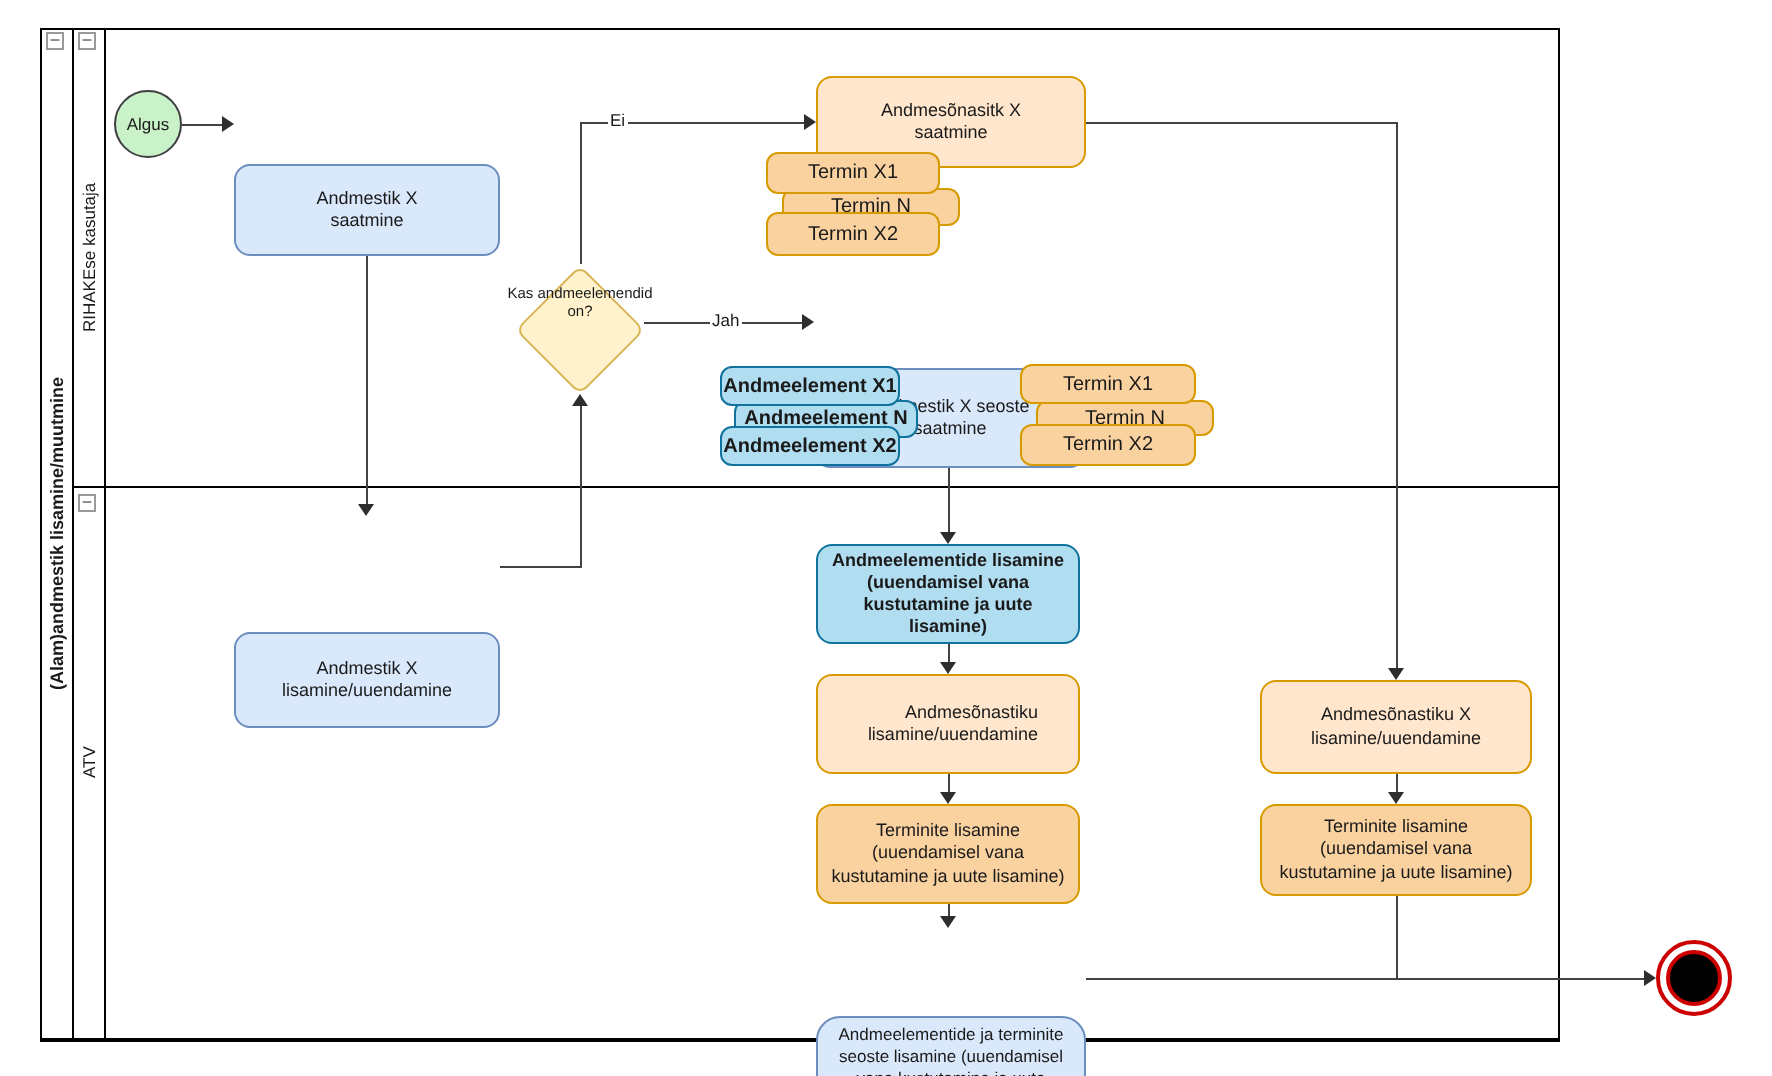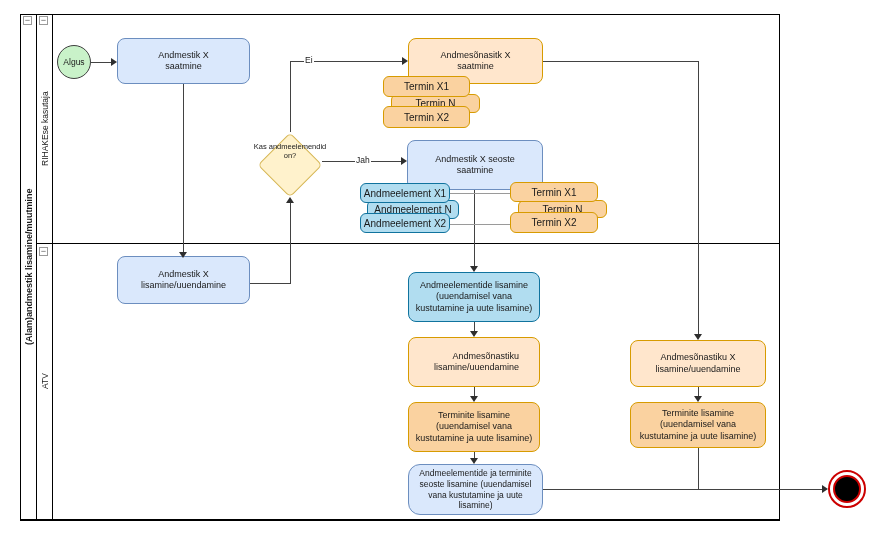--- a/index.html
+++ b/index.html
@@ -16,28 +16,28 @@
     display:flex;align-items:center;justify-content:center;white-space:nowrap;}
   .pool-title{left:21px;top:14px;width:15px;height:505px;font-weight:bold;font-size:9px;}
   .lane1-label{left:37px;top:14px;width:15px;height:229px;font-size:8.5px;}
   .lane2-label{left:37px;top:243px;width:15px;height:276px;font-size:8.5px;}
   .collapse{position:absolute;width:9px;height:9px;border:1px solid #9a9a9a;box-sizing:border-box;
     font-size:9px;line-height:6px;text-align:center;color:#555;background:#fff;z-index:4;}
 
   
   .task{position:absolute;box-sizing:border-box;border-radius:8px;display:flex;align-items:center;
     justify-content:center;text-align:center;font-size:9px;line-height:1.25;padding:2px 4px;z-index:1;}
-  .fill-blue{background:var(--task_blue_fill);border:1px solid var(--task_blue_stroke);}
+  .fill-blue{background:var(--task_blue_fill);border:1px solid var(--task_blue_stroke);margin-top:44px;}
   .fill-orange{background:var(--task_orange_fill);border:1px solid var(--task_orange_stroke);}
   .fill-orange2{background:var(--chip_orange_fill);border:1px solid var(--task_orange_stroke);}
-  .fill-cyan{background:var(--cyan_fill);border:1px solid var(--cyan_stroke);}
+  .fill-cyan{background:var(--cyan_fill);border:1px solid var(--cyan_stroke);font-weight:bold;}
   .t1{left:117px;top:38px;width:133px;height:46px;}
   .t2{left:408px;top:38px;width:135px;height:46px;}
   .t3{left:407px;top:140px;width:136px;height:50px;}
-  .t4{left:117px;top:256px;width:133px;height:48px;}
+  .t4{left:117px;top:272px;width:133px;height:48px;}
   .t5{left:408px;top:272px;width:132px;height:50px;}
   .t6{left:408px;top:337px;width:132px;height:50px;text-align:right;}
   .t7{left:408px;top:402px;width:132px;height:50px;}
   .t8{left:408px;top:464px;width:135px;height:51px;font-size:8.5px;border-radius:12px;}
   .t9{left:630px;top:340px;width:136px;height:47px;}
   .t10{left:630px;top:402px;width:136px;height:46px;} .w80{max-width:80px;} .w90{max-width:90px;} .w100{max-width:100px;}
   .w126{max-width:126px;}
 
   .chip{position:absolute;box-sizing:border-box;border-radius:6px;display:flex;align-items:center;
     justify-content:center;font-size:10px;padding:1px 3px;white-space:nowrap;overflow:hidden;}

